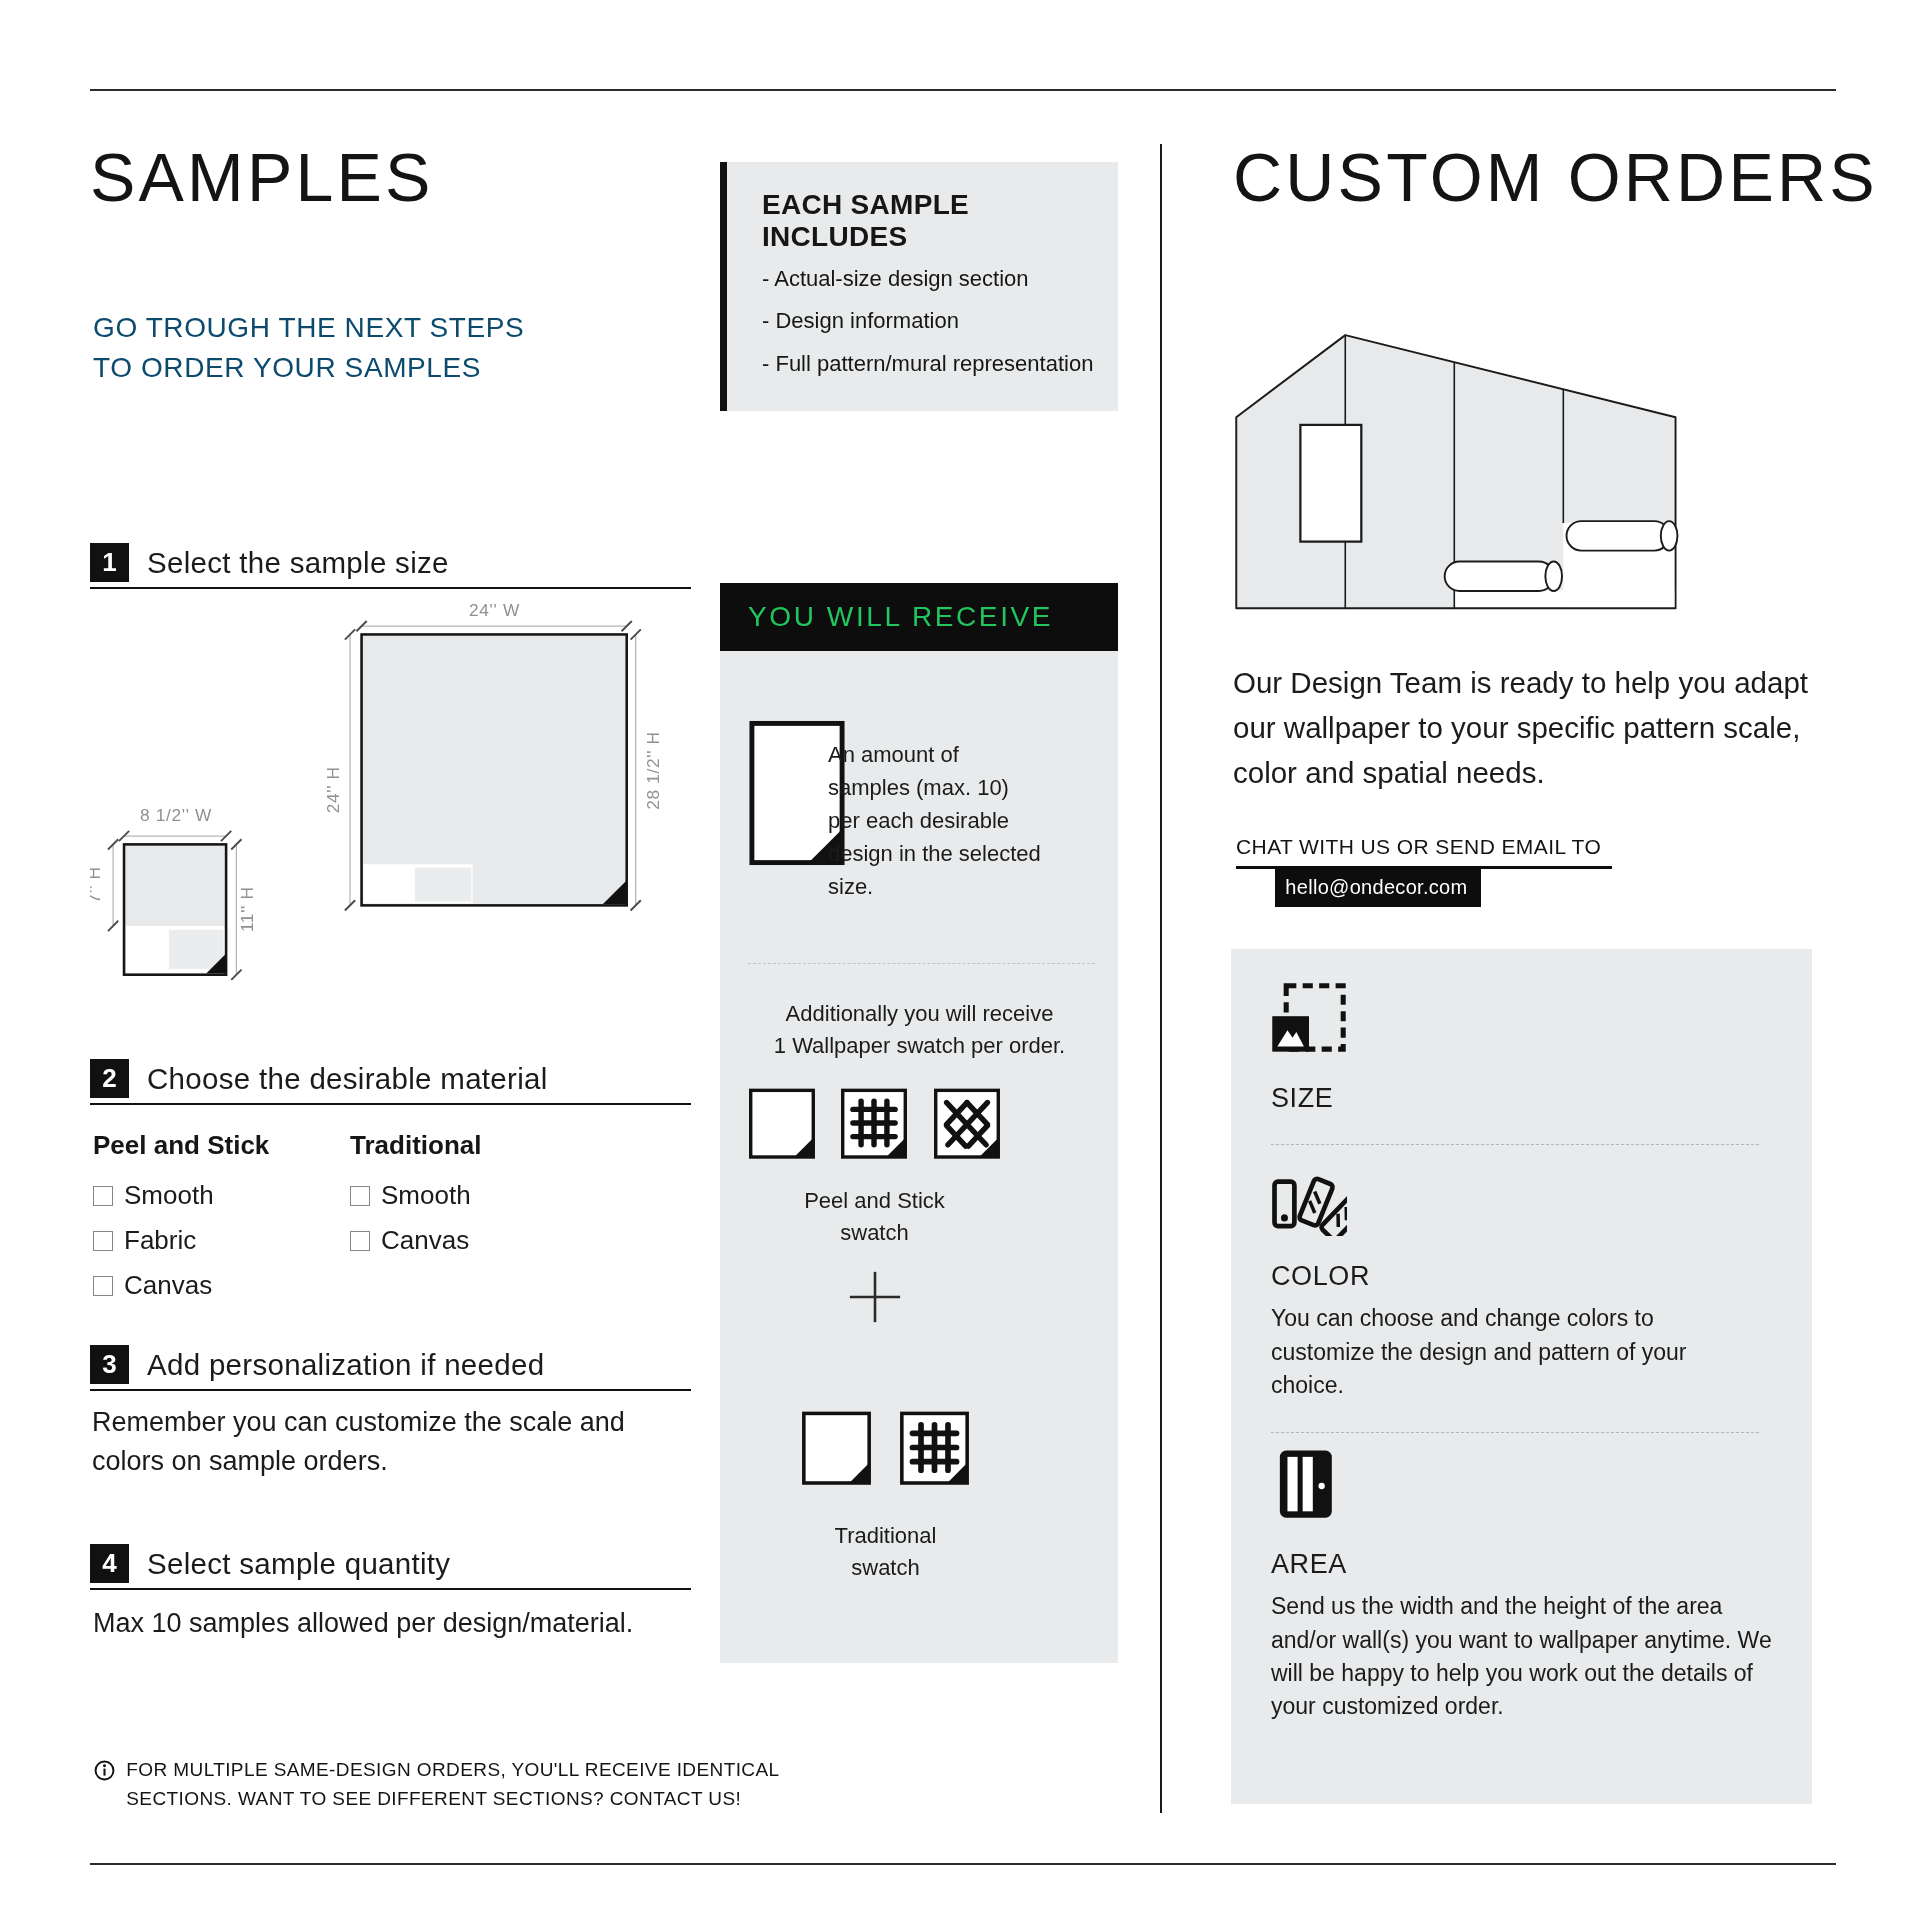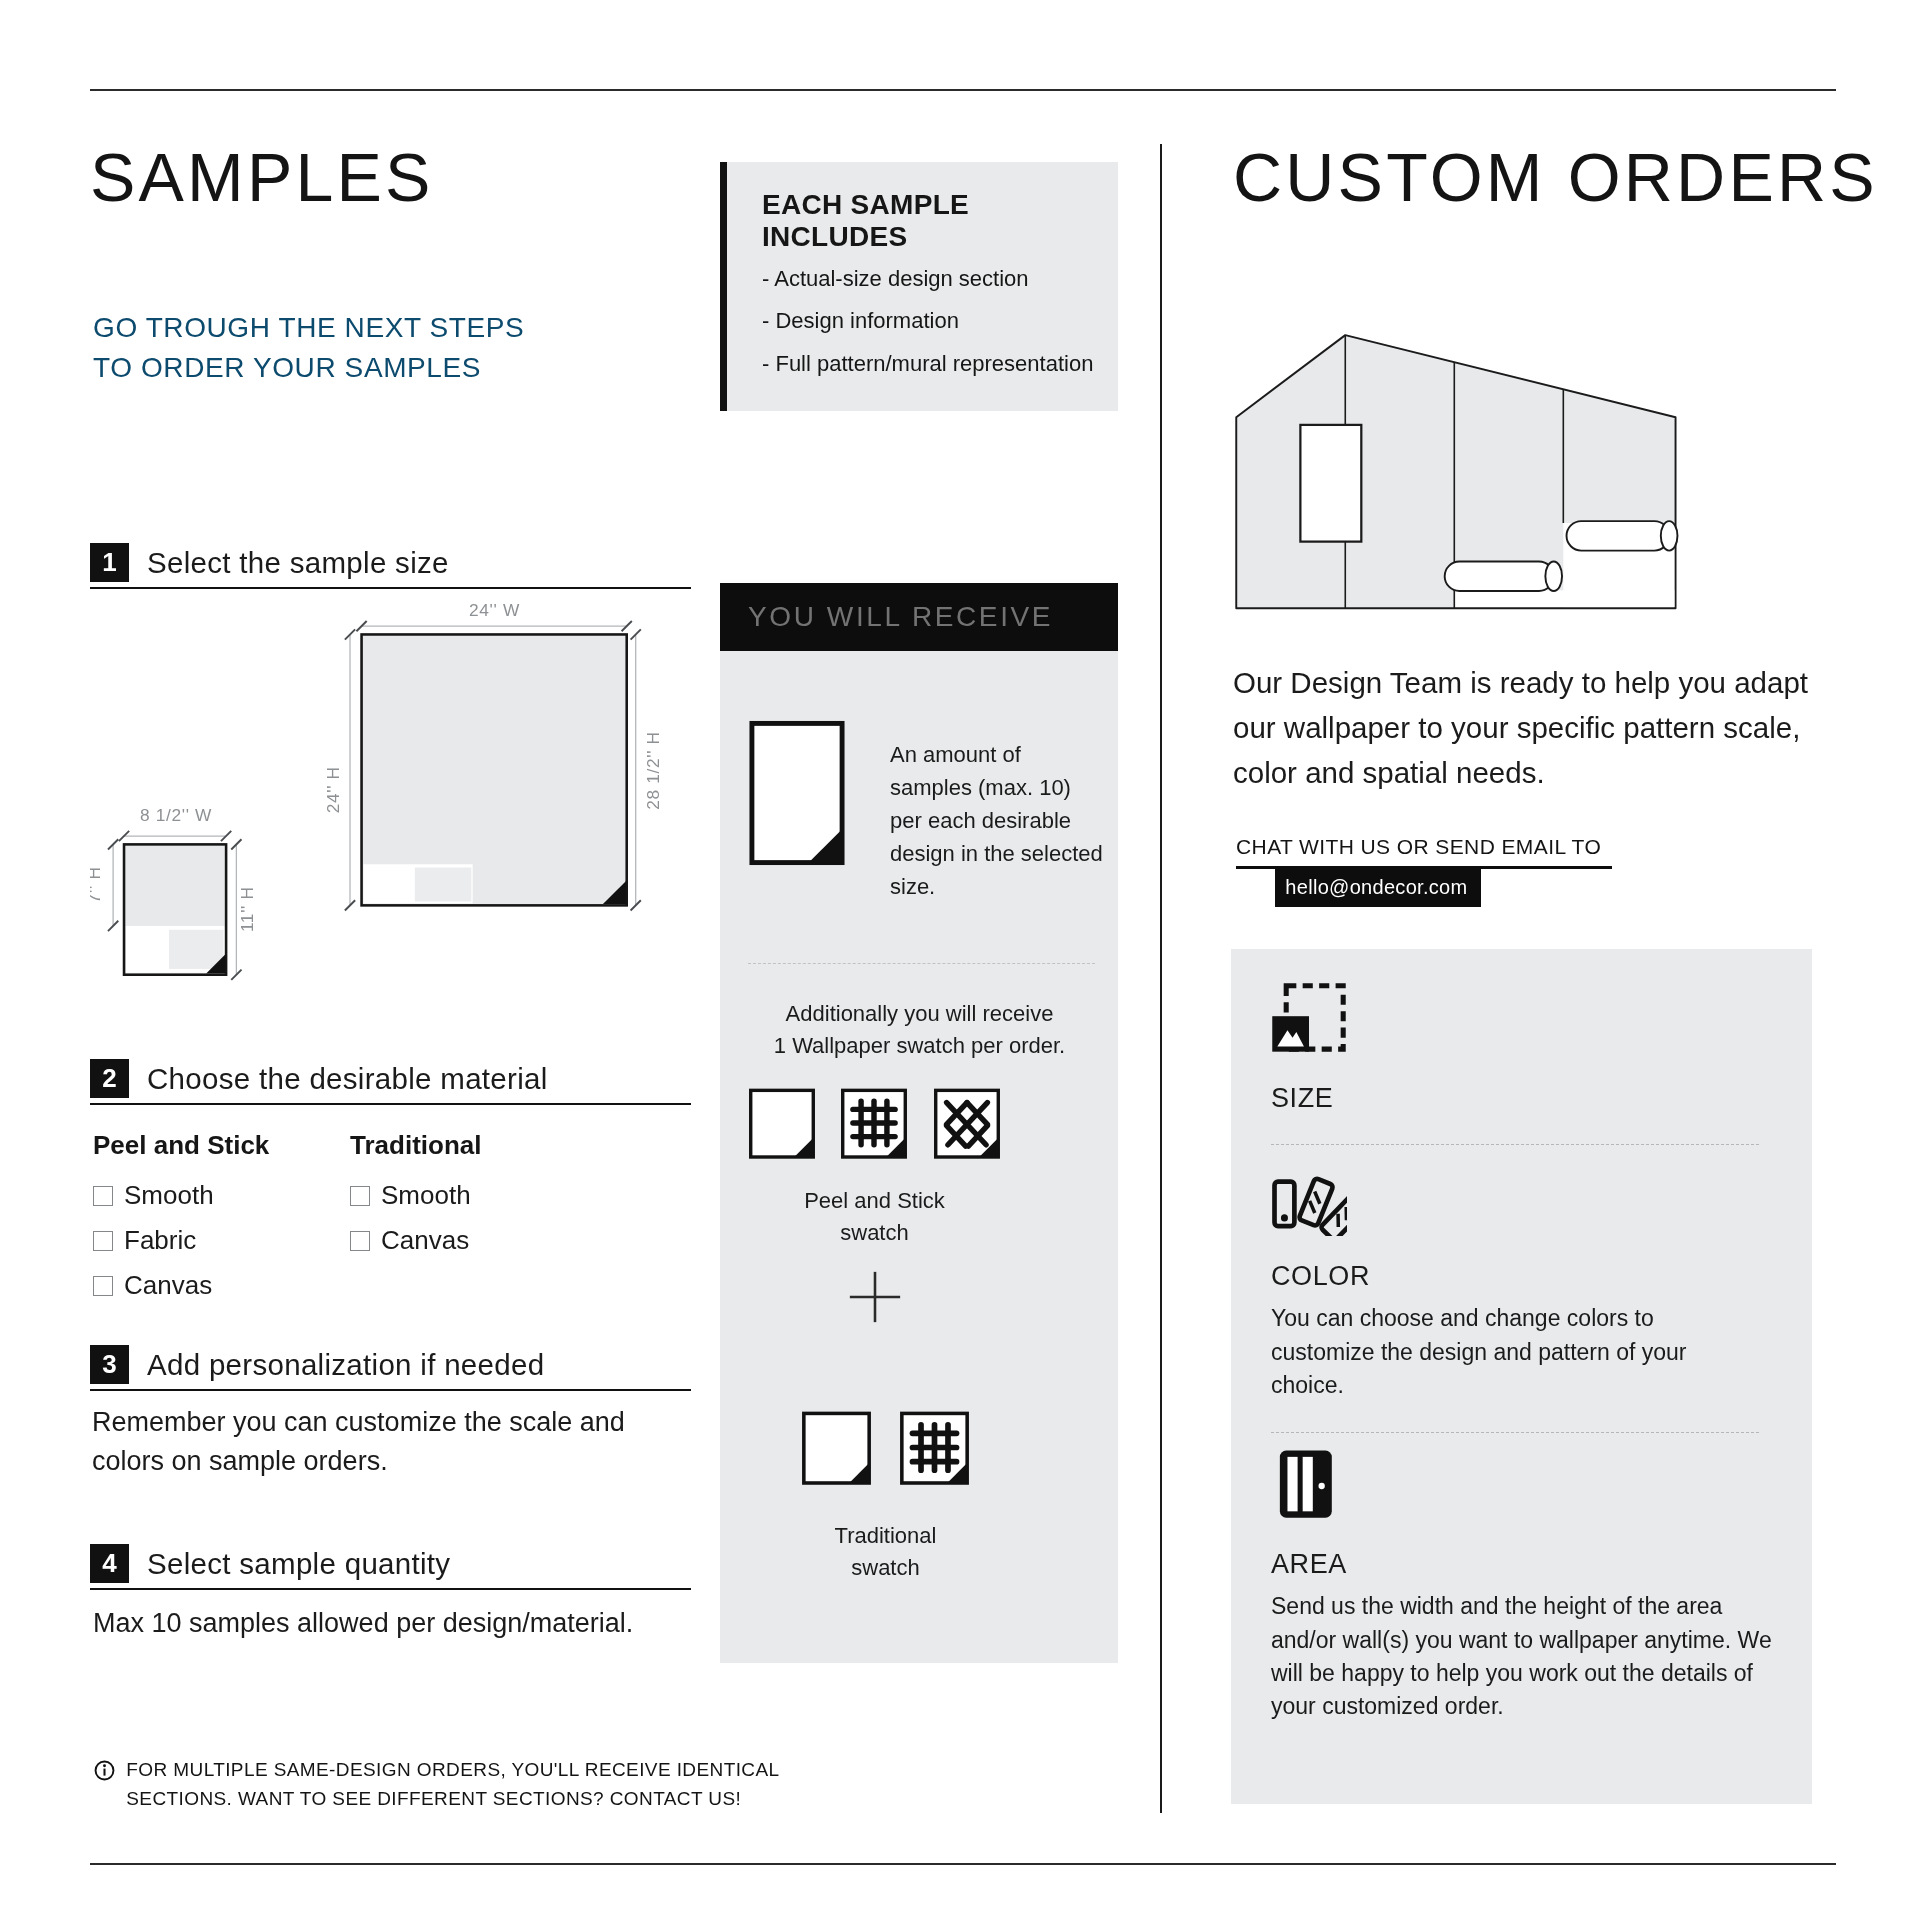--- a/index.html
+++ b/index.html
@@ -24,21 +24,21 @@
     display:flex;align-items:center;justify-content:center;flex:0 0 auto;}
   .step-label{font-size:29.5px;color:#1b1b1b;letter-spacing:0.3px;}
 
   .mat-title{font-size:26px;font-weight:bold;margin-bottom:19px;}
   .opt{display:flex;align-items:center;gap:11px;font-size:26px;margin-bottom:14px;color:#1b1b1b;}
   .checkbox{width:18px;height:18px;border:1.9px solid #85888b;background:#fff;flex:0 0 auto;}
 
   .para{font-size:27px;line-height:1.45;color:#1b1b1b;}
   .note{display:flex;gap:10.3px;font-size:19px;letter-spacing:0.4px;line-height:1.5;color:#141414;}
 
-  .mid-header{box-sizing:border-box;background:#0d0d0d;color:#737373;font-size:28px;
+  .mid-header{box-sizing:border-box;background:#0d0d0d;color:#22c55e;font-size:28px;
     letter-spacing:2.6px;display:flex;align-items:center;padding-left:28px;}
   .mid-panel{background:#e8eaeb;}
   .mid-text{font-size:22px;line-height:1.5;color:#1b1b1b;}
   .cap{position:absolute;text-align:center;font-size:22px;line-height:1.45;color:#1b1b1b;}
   .dashed{position:absolute;border-top:1.9px dashed #b7babc;height:0;}
 
   .right-para{font-size:29.5px;line-height:1.52;color:#1b1b1b;}
   .chat{font-size:21px;letter-spacing:0.4px;color:#141414;}
   .chat-line{position:absolute;background:#0d0d0d;height:2.6px;}
   .email-badge{display:inline-block;background:#0d0d0d;color:#ffffff;font-size:20px;
@@ -185,21 +185,21 @@
 
   <div class="abs mid-header" style="left:720px;top:583px;width:398px;height:68px;">
     <span>YOU WILL RECEIVE</span>
   </div>
   <div class="abs mid-panel" style="left:720px;top:651px;width:398px;height:1012px;"></div>
 
   <svg class="abs" style="left:748px;top:719px;" width="98" height="148" viewBox="0 0 100 150">
     <rect x="4" y="4" width="92" height="142" fill="#ffffff" stroke="#111" stroke-width="5"></rect>
     <path d="M96,146 L96,112 L62,146 Z" fill="#111"></path>
   </svg>
-  <div class="abs mid-text" style="left:890px;top:738px;width:218px;">An amount of samples (max. 10) per each desirable design in the selected size.</div>
+  <div class="abs mid-text" style="left:828px;top:738px;width:218px;">An amount of samples (max. 10) per each desirable design in the selected size.</div>
 
   <div class="dashed" style="left:748px;top:963px;width:347px;border-top-color:#c0c3c5;"></div>
 
   <div class="cap" style="left:727px;top:998px;width:385px;">
     <div>Additionally you will receive</div>
     <div>1 Wallpaper swatch per order.</div>
   </div>
 
   <div class="abs" style="left:748px;top:1086px;display:flex;gap:24.4px;">
     <svg width="68" height="74" viewBox="0 0 100 108">

